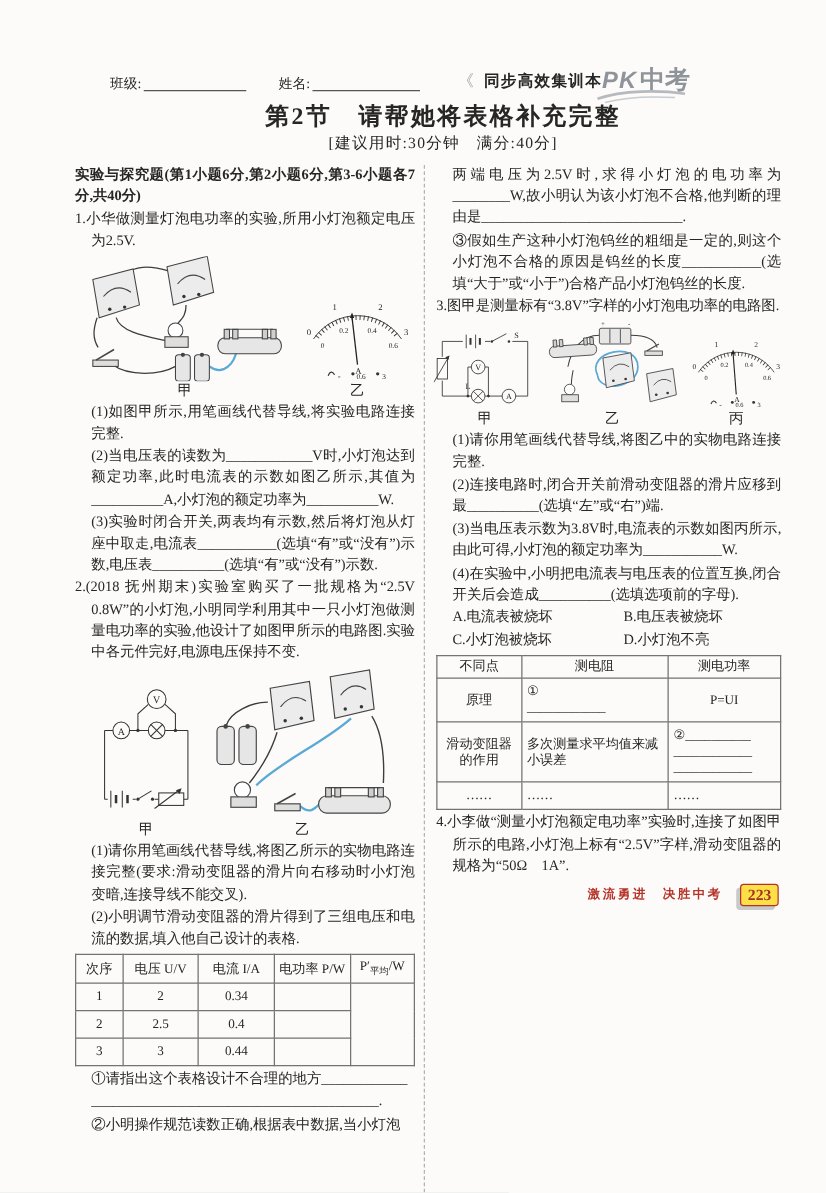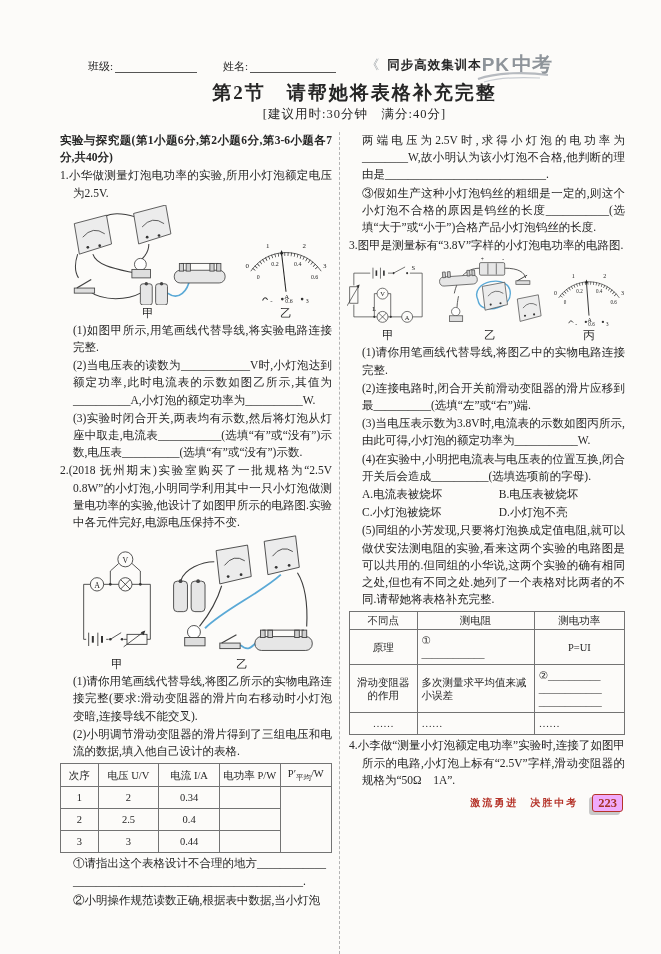--- a/index.html
+++ b/index.html
@@ -6,21 +6,21 @@
   .page{position:relative;width:661px;height:954px;margin:0 auto;background:#fcfbf9;
         font-family:"Liberation Serif","DejaVu Serif",serif;color:#262626;overflow:hidden;padding-left:48px;}
   
   .hdr{position:absolute;top:48px;left:88px;right:40px;height:26px;font-size:11px;
        display:flex;align-items:flex-end;white-space:nowrap;}
   .hline{display:inline-block;width:82px;height:11px;border-bottom:1px solid #555;margin:0 26px 1px 2px;}
   .hline.short{width:86px;margin-right:30px;}
   .guillemet{color:#9aa0a5;font-size:13px;margin-right:8px;}
   .series{font-weight:bold;font-size:12.5px;letter-spacing:1px;}
   .logo{position:relative;display:inline-block;color:#8e949a;line-height:1;}
-  .logo .pk{font-weight:900;font-size:19px;letter-spacing:1px;font-family:"Liberation Sans",sans-serif;text-align:center;}
+  .logo .pk{font-weight:900;font-style:italic;font-size:19px;letter-spacing:1px;font-family:"Liberation Sans",sans-serif;text-align:center;}
   .logo .zk{font-weight:900;font-size:20px;margin-left:2px;font-family:"Liberation Sans",sans-serif;}
   .logo svg{position:absolute;left:-6px;top:17px;}
   
   .title{position:absolute;top:80px;left:0;width:100%;text-align:center;font-size:19px;
          font-weight:bold;letter-spacing:2px;}
   .subtitle{position:absolute;top:106px;left:0;width:100%;text-align:center;font-size:12.5px;letter-spacing:1px;}
   
   .content{position:absolute;top:132px;left:60px;right:34px;bottom:0;display:flex;}
   .col{font-size:11.5px;line-height:17.2px;text-align:justify;}
   .col-l{width:272px;padding-right:7px;}
@@ -43,21 +43,21 @@
   .t1 td{height:17px;}
   .t1 .c0{width:32px;}.t1 .c1{width:56px;}.t1 .c2{width:56px;}.t1 .c3{width:56px;}.t1 .c4{width:46px;}
   .t2 .c0{width:62px;}.t2 .c1{width:112px;}.t2 .c2{width:84px;}
   .t2 td{padding:4px 4px;}
   .pre{white-space:pre-line;}
   .tl{text-align:left;}
   sub{font-size:7.5px;}
   
   .footer{display:flex;justify-content:flex-end;align-items:center;margin-top:5px;padding-right:2px;}
   .slogan{color:#b5342a;font-weight:bold;font-size:10px;letter-spacing:2px;margin-right:14px;}
-  .pagebox{display:inline-block;border:1.5px solid #b5342a;border-radius:3px;background:#f0abfc;
+  .pagebox{display:inline-block;border:1.5px solid #b5342a;border-radius:3px;background:#fde047;
            color:#a33126;font-weight:bold;font-size:12.5px;padding:0px 5px;line-height:16px;
            box-shadow:-3px 3px 0 #c9c9c9;}
 </style>
 </head>
 <body>
 
 <div class="page">
 
   <div class="hdr">
     <span>班级:</span>
@@ -429,21 +429,20 @@
       <p class="sub">(3)当电压表示数为3.8V时,电流表的示数如图丙所示,由此可得,小灯泡的额定功率为___________W.</p>
       <p class="sub">(4)在实验中,小明把电流表与电压表的位置互换,闭合开关后会造成__________(选填选项前的字母).</p>
       <p class="sub" style="display:flex;">
         <span style="width:52%">A.电流表被烧坏</span>
         <span>B.电压表被烧坏</span>
       </p>
       <p class="sub" style="display:flex;">
         <span style="width:52%">C.小灯泡被烧坏</span>
         <span>D.小灯泡不亮</span>
       </p>
-      <p class="sub">(5)同组的小芳发现,只要将灯泡换成定值电阻,就可以做伏安法测电阻的实验,看来这两个实验的电路图是可以共用的.但同组的小华说,这两个实验的确有相同之处,但也有不同之处.她列了一个表格对比两者的不同.请帮她将表格补充完整.</p>
 
       <table class="t2">
         <tbody>
             <tr>
           <th class="c0">不同点</th>
           <th class="c1">测电阻</th>
           <th class="c2">测电功率</th>
         </tr>
         <tr>
           <td>原理</td>

